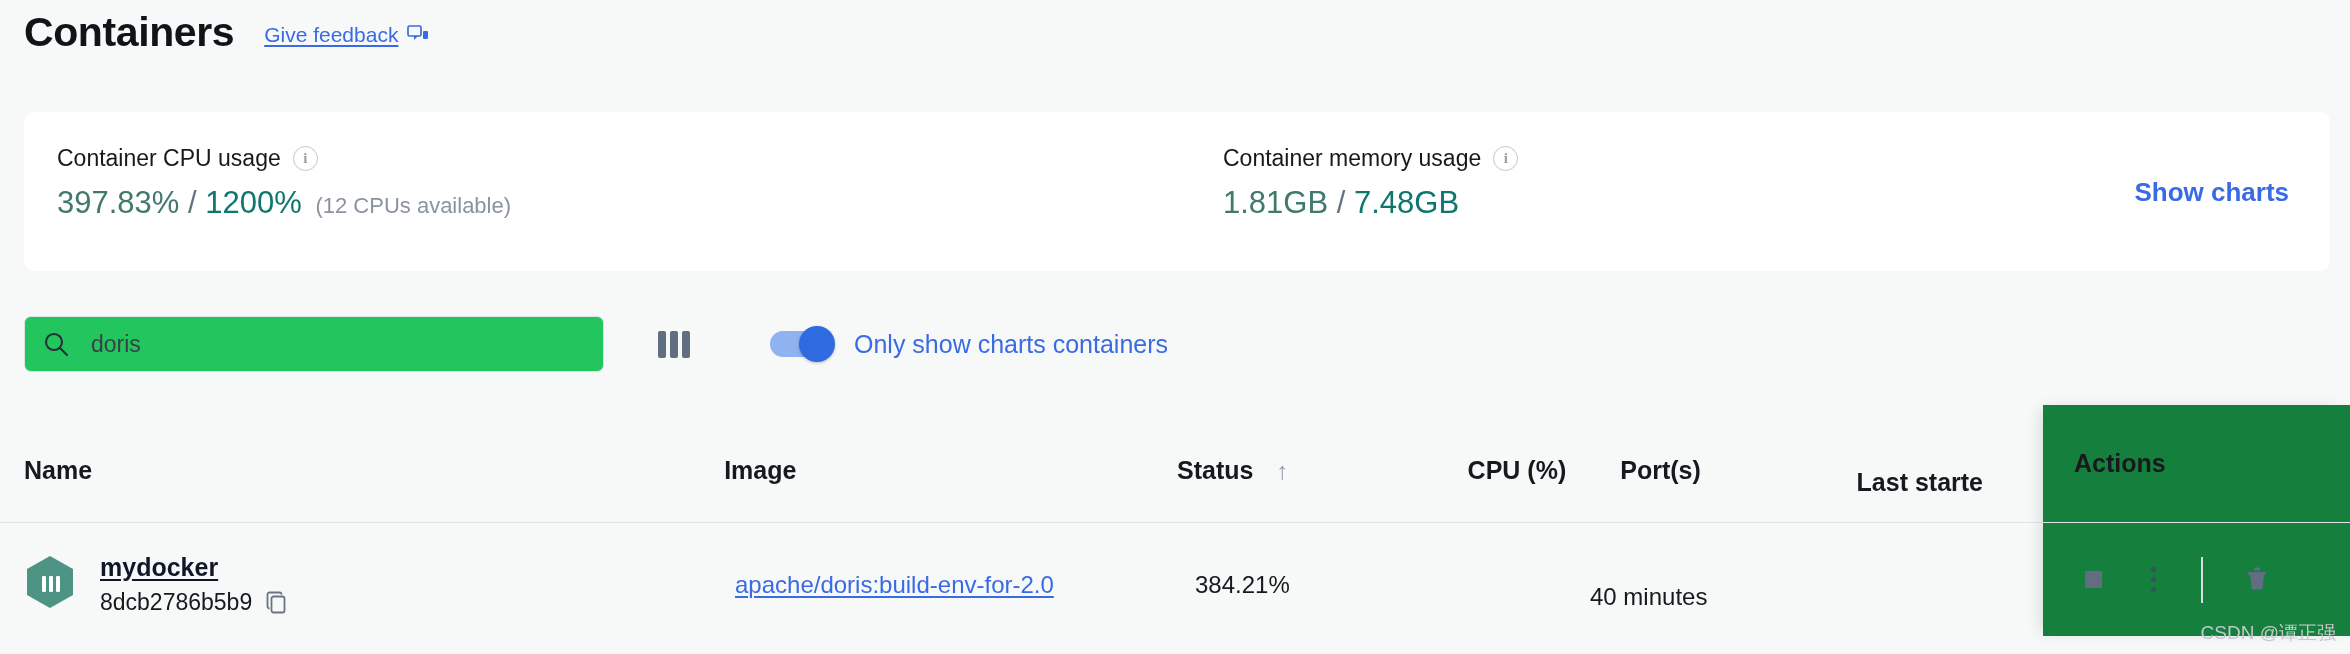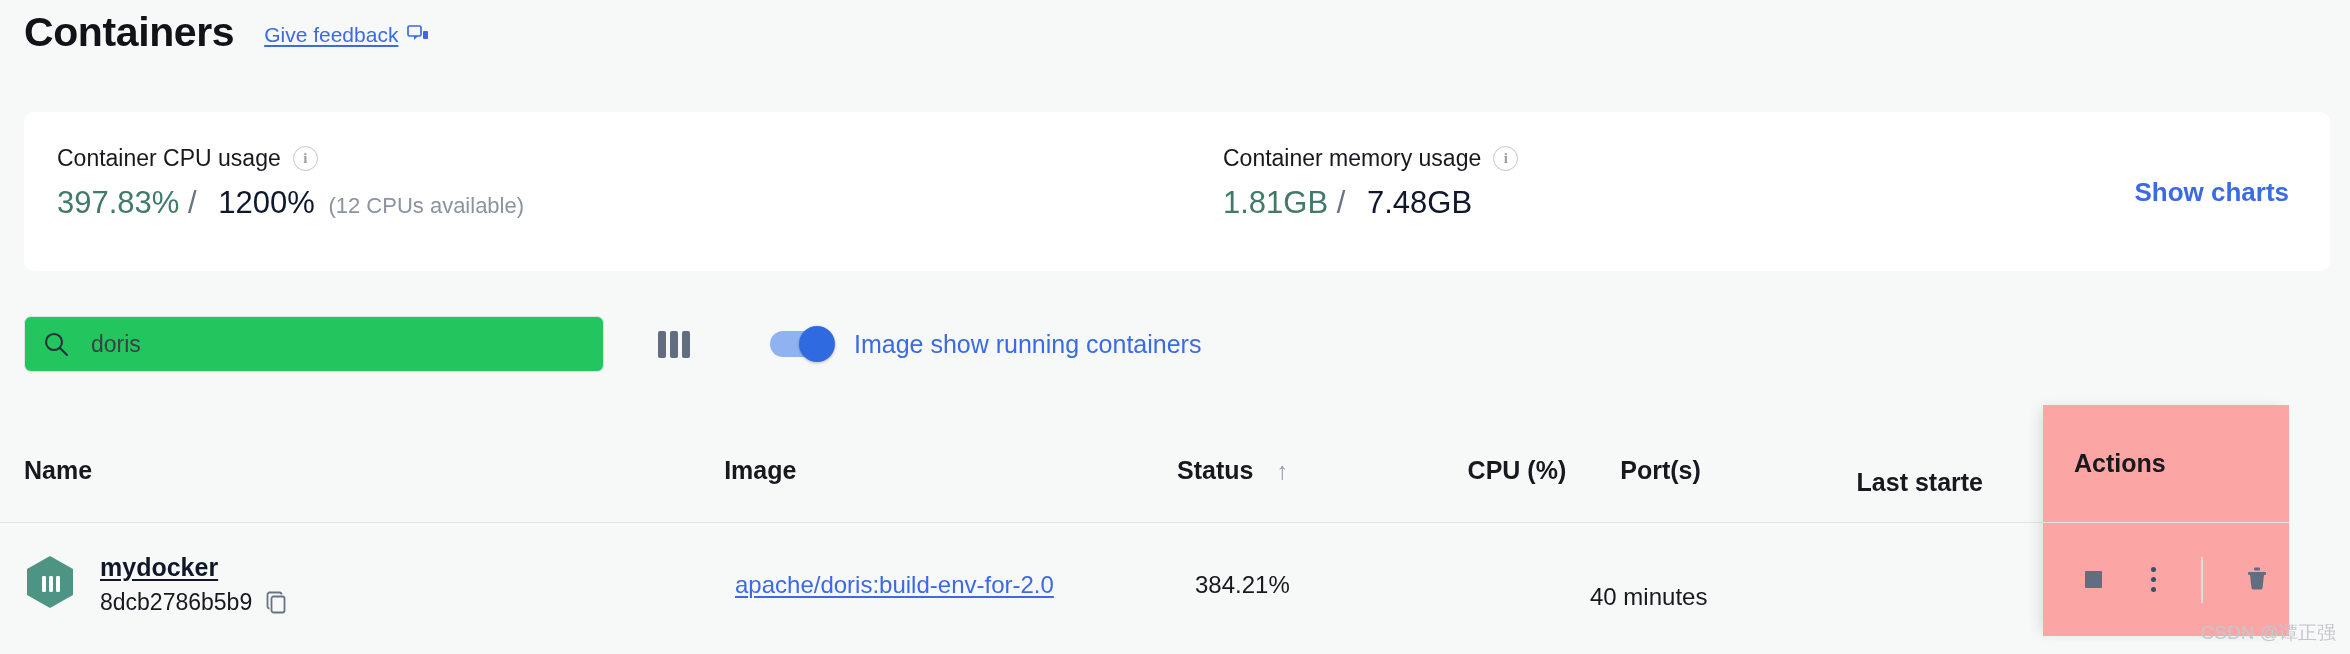--- a/index.html
+++ b/index.html
@@ -89,21 +89,21 @@
     line-height: 1;
     cursor: pointer;
   }
   .stat-values {
     font-size: 31px;
     line-height: 1.1;
     white-space: nowrap;
   }
   .val-used { color: #41796b; font-weight: 400; }
   .val-sep  { color: #677285; }
-  .val-total{ color: #0f172a; margin-left: 13px; }
+  .val-total{ color: #0f766e; }
   .val-note {
     color: #8a93a1;
     font-size: 22px;
     margin-left: 5px;
   }
 
   .show-charts {
     position: absolute;
     right: 41px;
     top: 50%;
@@ -258,23 +258,23 @@
     text-decoration: underline;
     text-underline-offset: 3px;
     cursor: pointer;
   }
 
   
   .actions-panel {
     position: absolute;
     left: 2043px;
     top: 405px;
-    width: 246px;
+    width: 307px;
     height: 231px;
-    background: #fca5a5;
+    background: #15803d;
     box-shadow: -6px 0 14px -4px rgba(0,0,0,.13);
   }
   .actions-head {
     height: 118px;
     display: flex;
     align-items: center;
     padding-left: 31px;
     font-size: 25px;
     font-weight: 700;
     color: #17191e;
@@ -387,21 +387,21 @@
   <button class="columns-btn">
     <i></i>
       <i></i>
       <i></i>
   </button>
 
   <div class="toggle-wrap">
     <span class="switch">
         <span class="knob"></span>
       </span>
-    <span class="toggle-label">Image show running containers</span>
+    <span class="toggle-label">Only show charts containers</span>
   </div>
 </div>
 
 <div class="table">
 
   <div class="thead">
     <div class="col-name">Name</div>
     <div class="col-image">Image</div>
     <div class="col-status">
       <span>Status</span>

